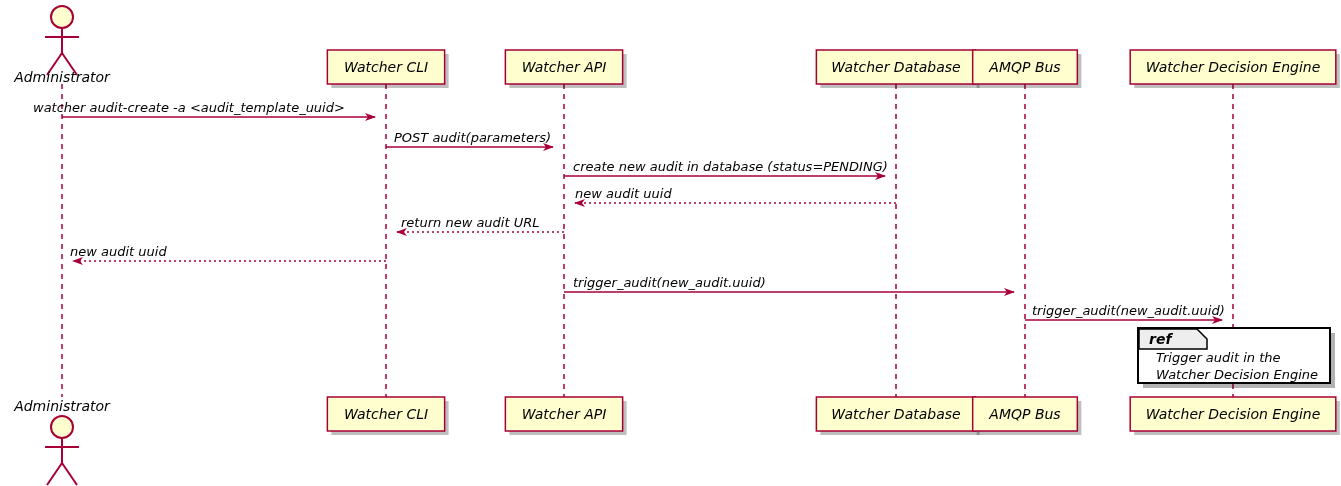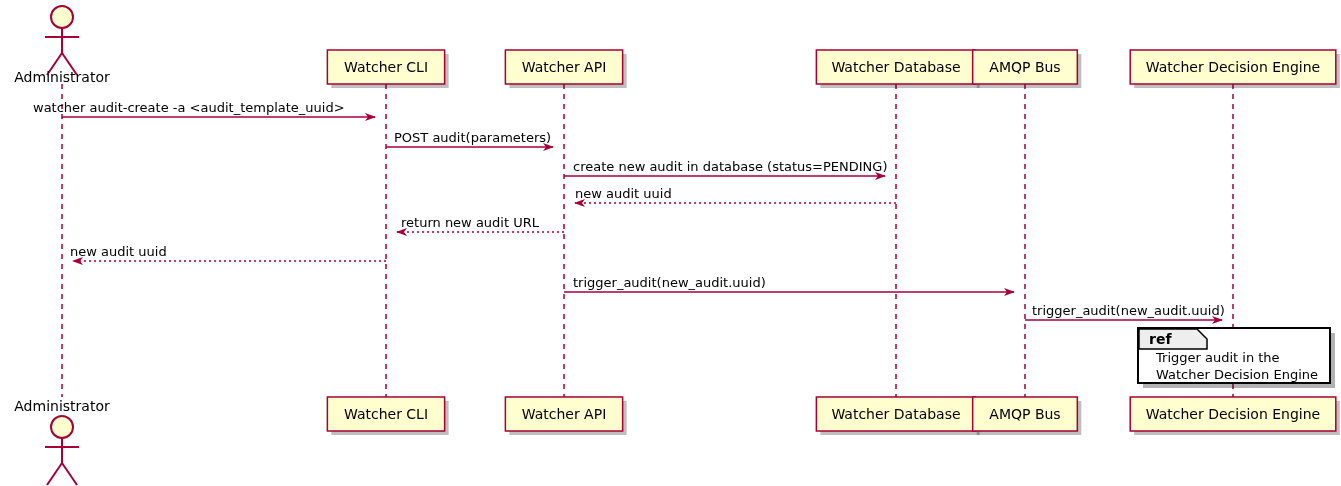--- a/index.html
+++ b/index.html
@@ -9,20 +9,21 @@
   }
   body {
     font-family: "DejaVu Sans", sans-serif;
   }
   #diagram {
     position: relative;
     width: 1341px;
     height: 486px;
     background: #FFFFFF;
     overflow: hidden;
+    font-style: italic;
   }
   svg#canvas {
     position: absolute;
     left: 0;
     top: 0;
     width: 1341px;
     height: 486px;
   }
   .pbox-rect {
     fill: #FEFECE;

